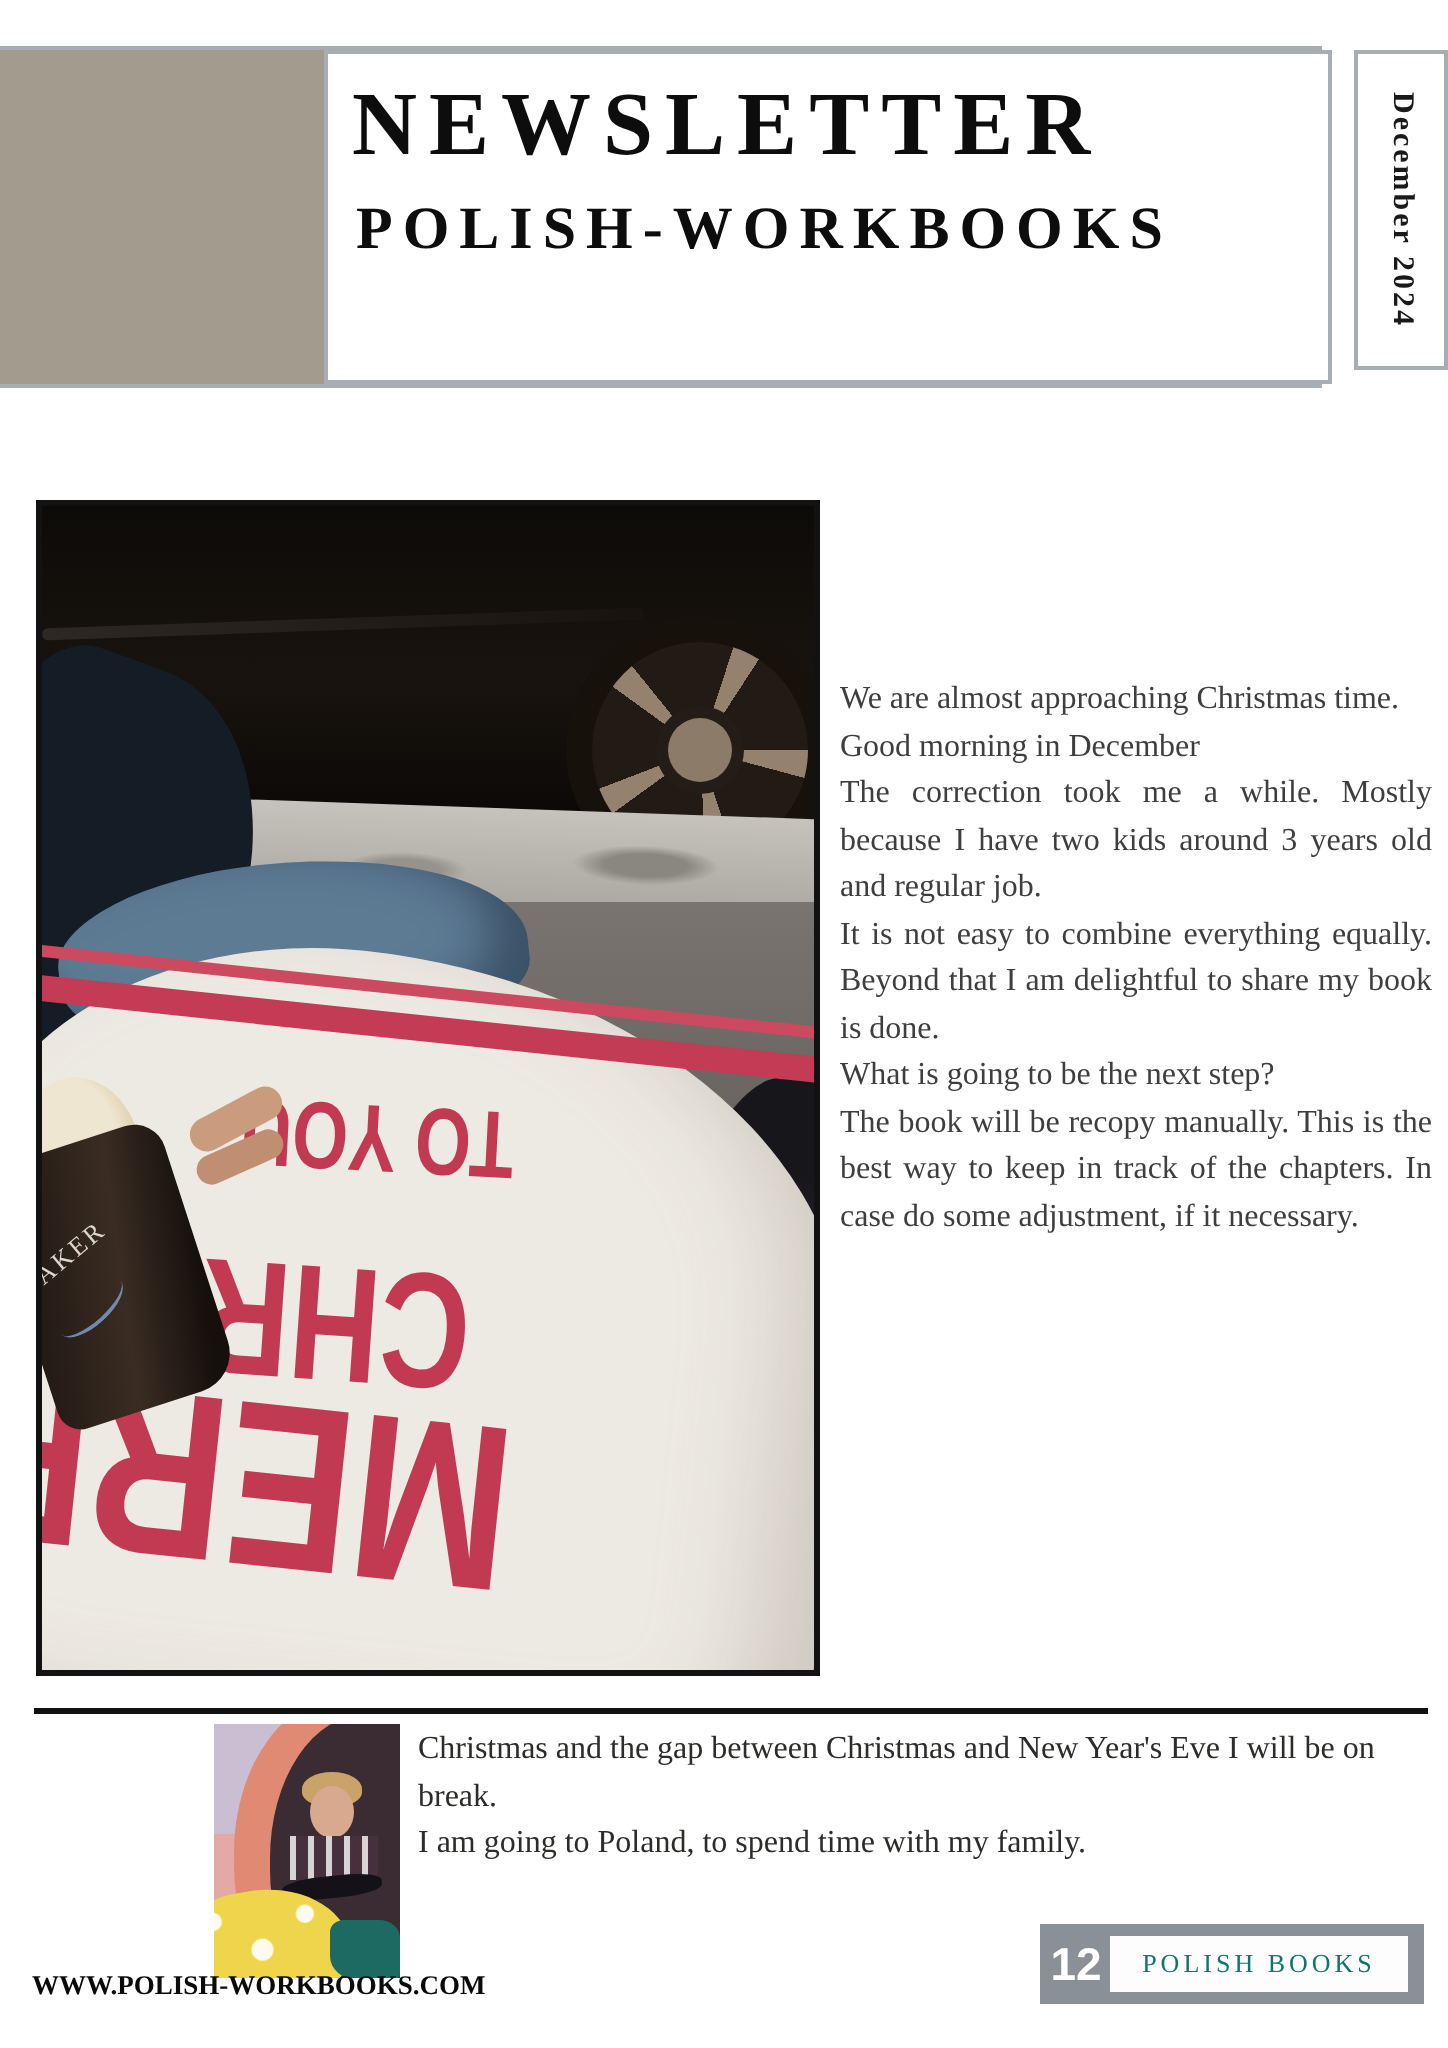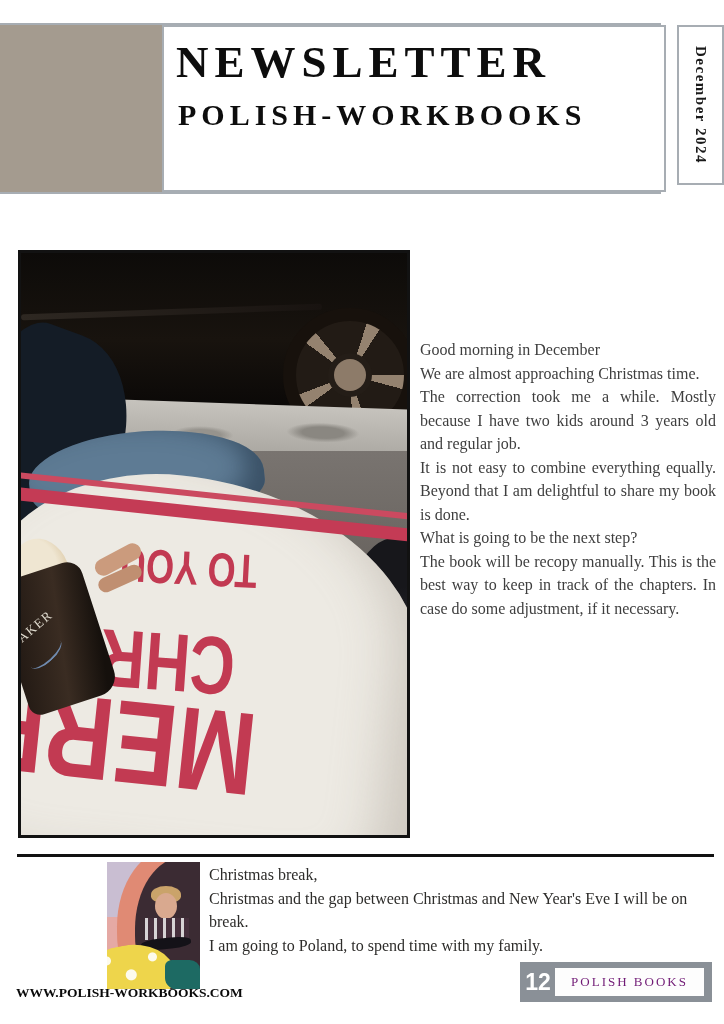--- a/index.html
+++ b/index.html
@@ -146,21 +146,21 @@
   .break-note p { margin:0; }
 
   
   .site-url { position:absolute; left:16px; top:985px; font-size:13.5px; font-weight:bold; color:#0a0a0a; }
   .badge { position:absolute; left:520px; top:962px; width:192px; height:40px; background:#8a9097;text-align:right; }
   .page-num { position:absolute; left:0; top:0; width:36px; height:40px; display:flex; align-items:center;
               justify-content:center; color:#ffffff; font-family:"Liberation Sans", sans-serif;
               font-weight:bold; font-size:23px; }
   .brand-box { position:absolute; left:35px; top:6px; width:149px; height:28px; background:#fdfdfd;
                display:flex; align-items:center; justify-content:center; }
-  .brand-label { font-size:13px; letter-spacing:2px; color:#701a75; }
+  .brand-label { font-size:13px; letter-spacing:2px; color:#0f766e; }
 </style>
 </head>
 <body>
 
 <div id="page">
 
   <div class="masthead">
     <div class="color-block"></div>
     <div class="title-box">
       <div class="nl-title">NEWSLETTER</div>
@@ -191,22 +191,22 @@
     <div class="foam"></div>
     <div class="cup">
       <div class="cup-label">AKER</div>
       <div class="squiggle"></div>
     </div>
     <div class="finger f1"></div>
     <div class="finger f2"></div>
   </div>
 
   <div class="article">
+      <p>We are almost approaching Christmas time.</p>
       <p>Good morning in December</p>
-      <p>We are almost approaching Christmas time.</p>
       <p>The correction took me a while. Mostly because I have two kids around 3 years old and regular job.</p>
       <p>It is not easy to combine everything equally. Beyond that I am delightful to share my book is done.</p>
       <p>What is going to be the next step?</p>
       <p>The book will be recopy manually. This is the best way to keep in track of the chapters. In case do some adjustment, if it necessary.</p>
     </div>
 
   <div class="divider"></div>
 
   <div class="tent">
     <div class="tent-floor"></div>
@@ -214,21 +214,20 @@
     <div class="arch-inner"></div>
     <div class="hair"></div>
     <div class="face"></div>
     <div class="sweater"></div>
     <div class="black-trim"></div>
     <div class="blanket"></div>
     <div class="teal"></div>
   </div>
 
   <div class="break-note">
-      <p>Christmas break,</p>
       <p>Christmas and the gap between Christmas and New Year's Eve I will be on break.</p>
       <p>I am going to Poland, to spend time with my family.</p>
     </div>
 
   <div class="site-url">WWW.POLISH-WORKBOOKS.COM</div>
   <div class="badge">
     <div class="page-num">12</div>
     <div class="brand-box">
       <div class="brand-label">POLISH BOOKS</div>
     </div>

